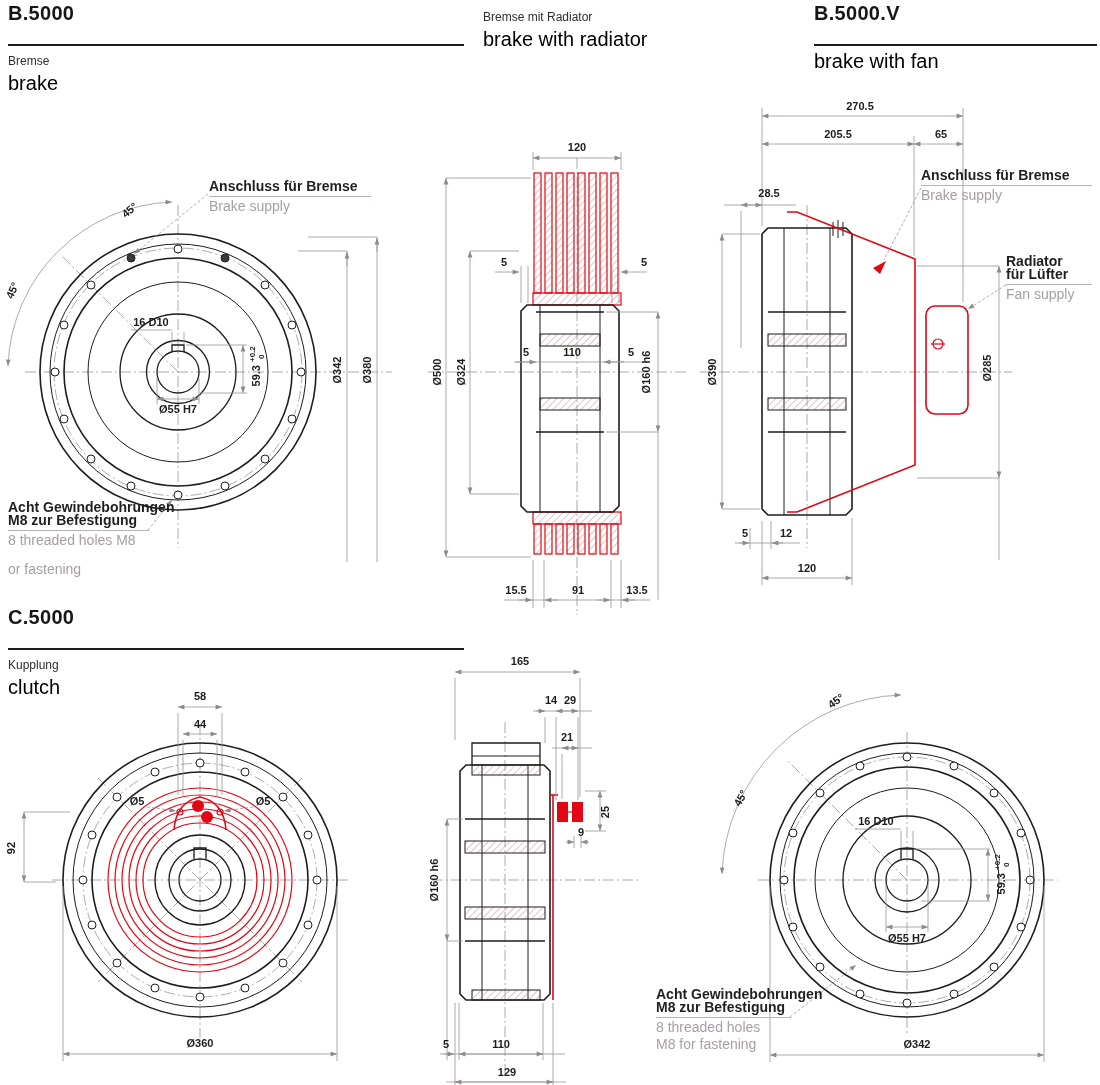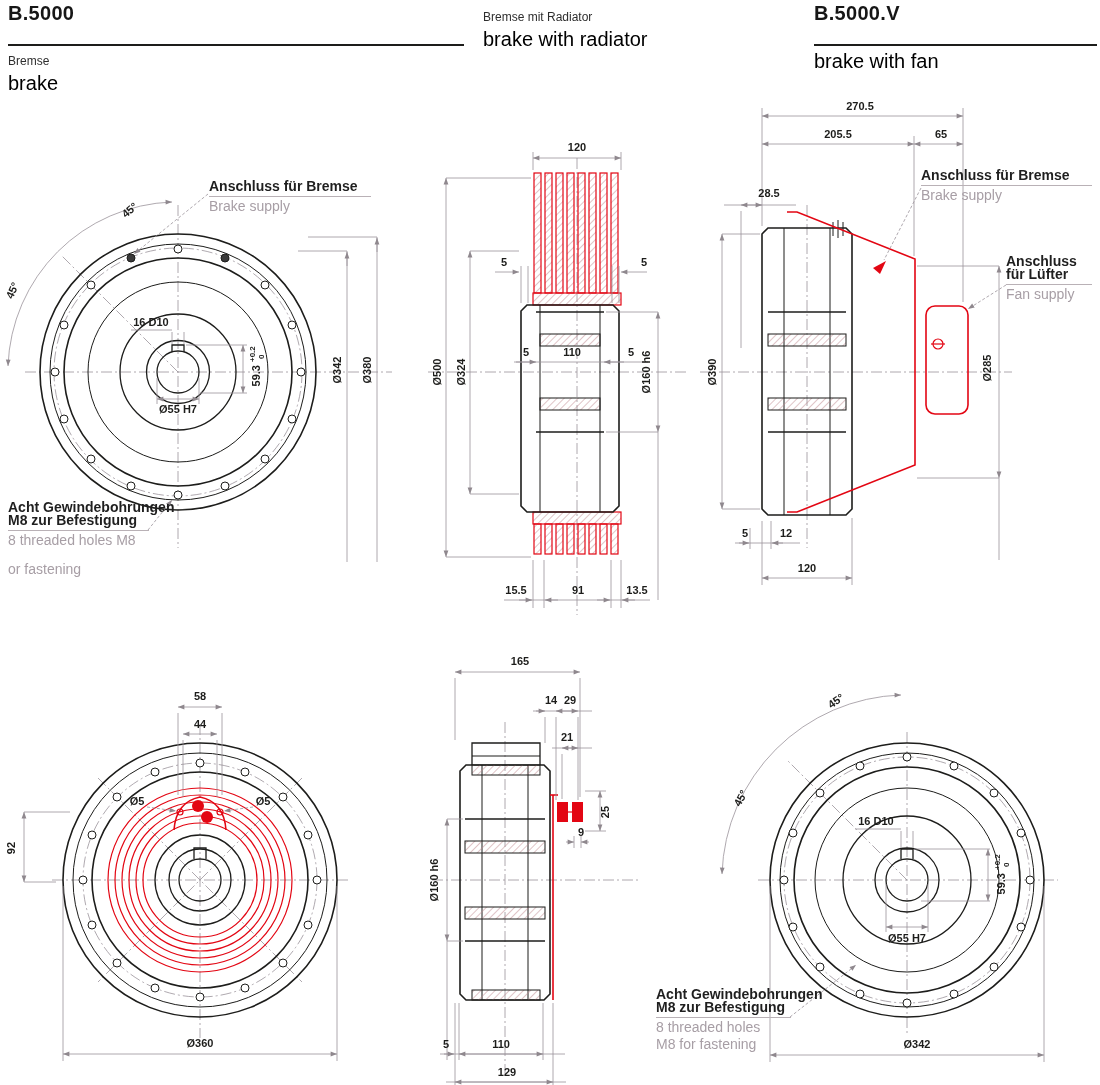--- a/index.html
+++ b/index.html
@@ -518,37 +518,42 @@
     <div class="en">brake</div>
   </div>
   <div class="hdr" style="left:483px;top:2px;width:315px">
     <div class="de">Bremse mit Radiator</div>
     <div class="en">brake with radiator</div>
   </div>
   <div class="hdr" style="left:814px;top:2px;width:283px">
     <div class="code">B.5000.V</div>
     <div class="en">brake with fan</div>
   </div>
+  <div class="hdr" style="left:8px;top:606px;width:456px">
+    <div class="code">C.5000</div>
+    <div class="de">Kupplung</div>
+    <div class="en">clutch</div>
+  </div>
 
   <div class="ann" style="left:209px;top:180px">
     <div class="de" style="width:162px">Anschluss für Bremse</div>
     <div class="en">Brake supply</div>
   </div>
   <div class="ann" style="left:8px;top:501px">
     <div class="de" style="width:141px;border-bottom:none;padding-bottom:0">Acht Gewindebohrungen</div>
     <div class="de" style="width:141px">M8 zur Befestigung</div>
     <div class="en">8 threaded holes M8</div>
     <div class="en" style="margin-top:16px">or fastening</div>
   </div>
   <div class="ann" style="left:921px;top:169px">
     <div class="de" style="width:171px">Anschluss für Bremse</div>
     <div class="en">Brake supply</div>
   </div>
   <div class="ann" style="left:1006px;top:255px">
-    <div class="de" style="width:86px;border-bottom:none;padding-bottom:0">Anschluss</div>
+    <div class="de" style="width:86px;border-bottom:none;padding-bottom:0">Radiator</div>
     <div class="de" style="width:86px">für Lüfter</div>
     <div class="en">Fan supply</div>
   </div>
   <div class="ann" style="left:656px;top:988px">
     <div class="de" style="width:135px;border-bottom:none;padding-bottom:0">Acht Gewindebohrungen</div>
     <div class="de" style="width:135px">M8 zur Befestigung</div>
     <div class="en">8 threaded holes</div>
     <div class="en" style="margin-top:4px">M8 for fastening</div>
   </div>
 

